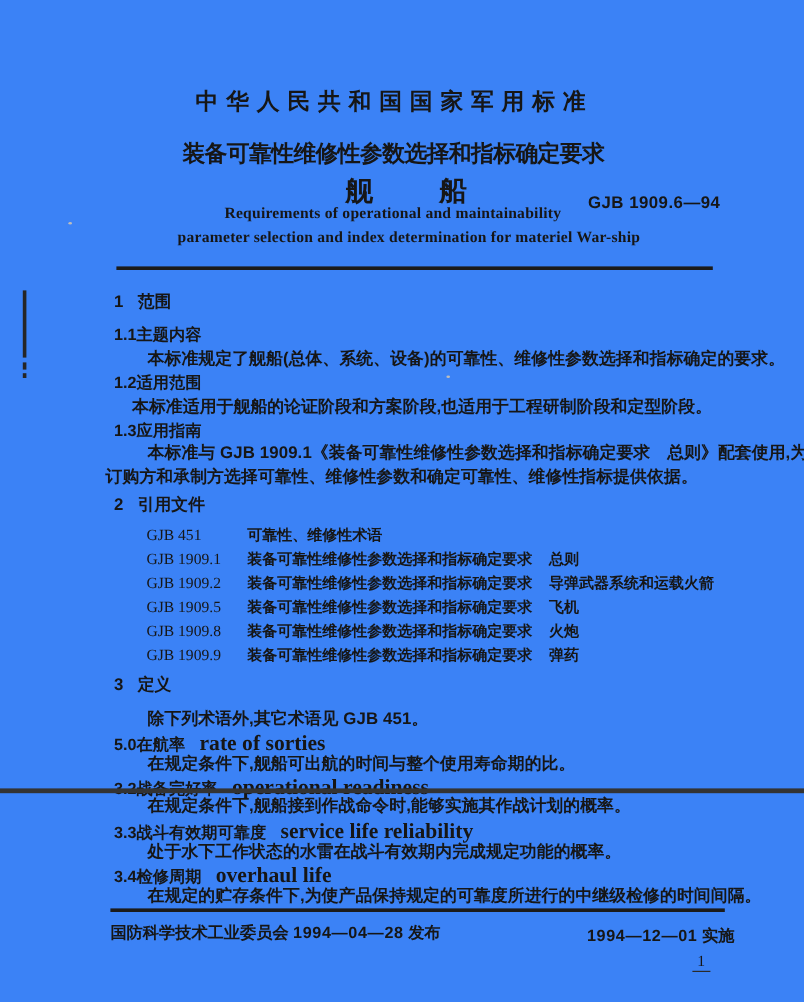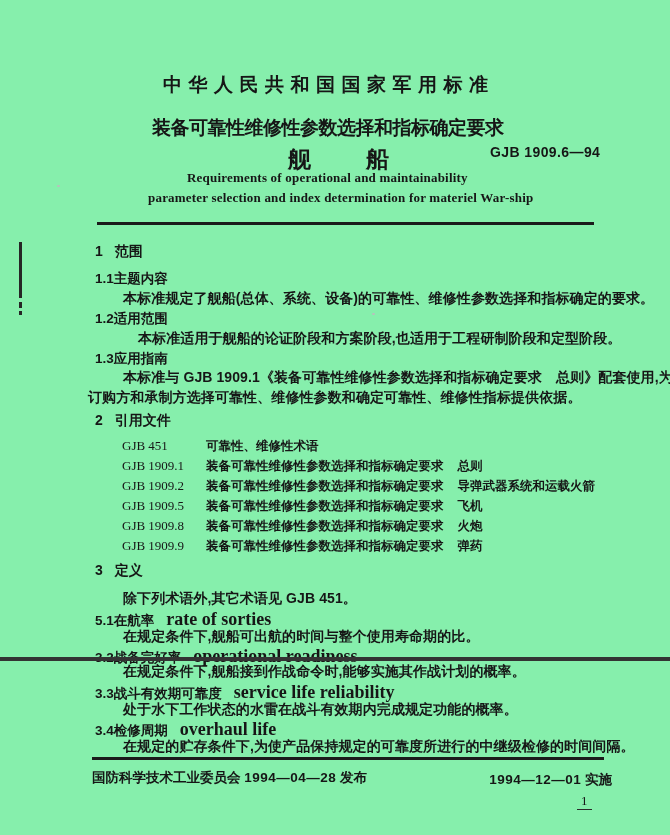--- a/index.html
+++ b/index.html
@@ -1,19 +1,19 @@
 <!DOCTYPE html>
 <html><head>
 <meta charset="utf-8">
 <style>
   html,body{margin:0;padding:0;background:#e8e8e8;}
   .page{
     position:relative;
     width:670px;height:835px;
-    background:#86efac;
+    background:#3b82f6;
     overflow:hidden;
     font-family:"Liberation Sans", sans-serif;
     color:#161616;
   }
   .abs{position:absolute;white-space:nowrap;}
   
   .org-line{font-size:19px;font-weight:bold;letter-spacing:6.5px;}
   .doc-title{font-size:19px;font-weight:bold;letter-spacing:-0.5px;}
   .subject-char{font-size:23px;font-weight:bold;}
   .std-no{font-size:14px;font-weight:bold;letter-spacing:0.4px;}
@@ -41,40 +41,40 @@
 <body>
 
 <div class="page">
 
   <div class="abs org-line" style="left:163px;top:72px;">中华人民共和国国家军用标准</div>
 
   <div class="abs doc-title" style="left:152px;top:115px;">装备可靠性维修性参数选择和指标确定要求</div>
 
   <div class="abs subject-char" style="left:288px;top:144px;">舰</div>
   <div class="abs subject-char" style="left:366px;top:144px;">船</div>
-  <div class="abs std-no" style="left:490px;top:144px;">GJB 1909.6—94</div>
+  <div class="abs std-no" style="left:490px;top:160px;">GJB 1909.6—94</div>
 
   <div class="abs en-title" style="left:187px;top:170px;">Requirements of operational and maintainability</div>
   <div class="abs en-title" style="left:148px;top:190px;">parameter selection and index determination for materiel War-ship</div>
 
   <div class="rule" style="left:97px;top:222px;width:497px;height:2.5px;"></div>
 
   <div class="abs h-sec" style="left:95px;top:243px;">
     <span class="sec-no">1</span><span>范围</span>
   </div>
 
   <div class="abs h-sub" style="left:95px;top:270px;">
     <span class="sec-no">1.1</span><span>主题内容</span>
   </div>
   <div class="abs body-line" style="left:123px;top:290px;">本标准规定了舰船(总体、系统、设备)的可靠性、维修性参数选择和指标确定的要求。</div>
 
   <div class="abs h-sub" style="left:95px;top:310px;">
     <span class="sec-no">1.2</span><span>适用范围</span>
   </div>
-  <div class="abs body-line" style="left:138px;top:330px;">本标准适用于舰船的论证阶段和方案阶段,也适用于工程研制阶段和定型阶段。</div>
+  <div class="abs body-line" style="left:110px;top:330px;">本标准适用于舰船的论证阶段和方案阶段,也适用于工程研制阶段和定型阶段。</div>
 
   <div class="abs h-sub" style="left:95px;top:350px;">
     <span class="sec-no">1.3</span><span>应用指南</span>
   </div>
   <div class="abs body-line" style="left:123px;top:369px;">本标准与 GJB 1909.1《装备可靠性维修性参数选择和指标确定要求　总则》配套使用,为</div>
   <div class="abs body-line" style="left:88px;top:389px;">订购方和承制方选择可靠性、维修性参数和确定可靠性、维修性指标提供依据。</div>
 
   <div class="abs h-sec" style="left:95px;top:412px;">
     <span class="sec-no">2</span><span>引用文件</span>
   </div>
@@ -103,21 +103,21 @@
     <span class="ref-code">GJB 1909.9</span>
     <span class="ref-title"><span>装备可靠性维修性参数选择和指标确定要求</span><span class="ref-sub">弹药</span></span>
   </div>
 
   <div class="abs h-sec" style="left:95px;top:562px;">
     <span class="sec-no">3</span><span>定义</span>
   </div>
   <div class="abs body-line" style="left:123px;top:590px;">除下列术语外,其它术语见 GJB 451。</div>
 
   <div class="abs h-sub" style="left:95px;top:609px;">
-    <span class="sec-no">5.1</span><span>在航率</span><span class="term-en">rate of sorties</span>
+    <span class="sec-no">5.0</span><span>在航率</span><span class="term-en">rate of sorties</span>
   </div>
   <div class="abs body-line" style="left:123px;top:628px;">在规定条件下,舰船可出航的时间与整个使用寿命期的比。</div>
 
   <div class="abs h-sub" style="left:95px;top:646px;">
     <span class="sec-no">3.2</span><span>战备完好率</span><span class="term-en">operational readiness</span>
   </div>
   <div class="abs body-line" style="left:123px;top:663px;">在规定条件下,舰船接到作战命令时,能够实施其作战计划的概率。</div>
 
   <div class="rule" style="left:0;top:657px;width:670px;height:3.5px;background:#333;"></div>
 

